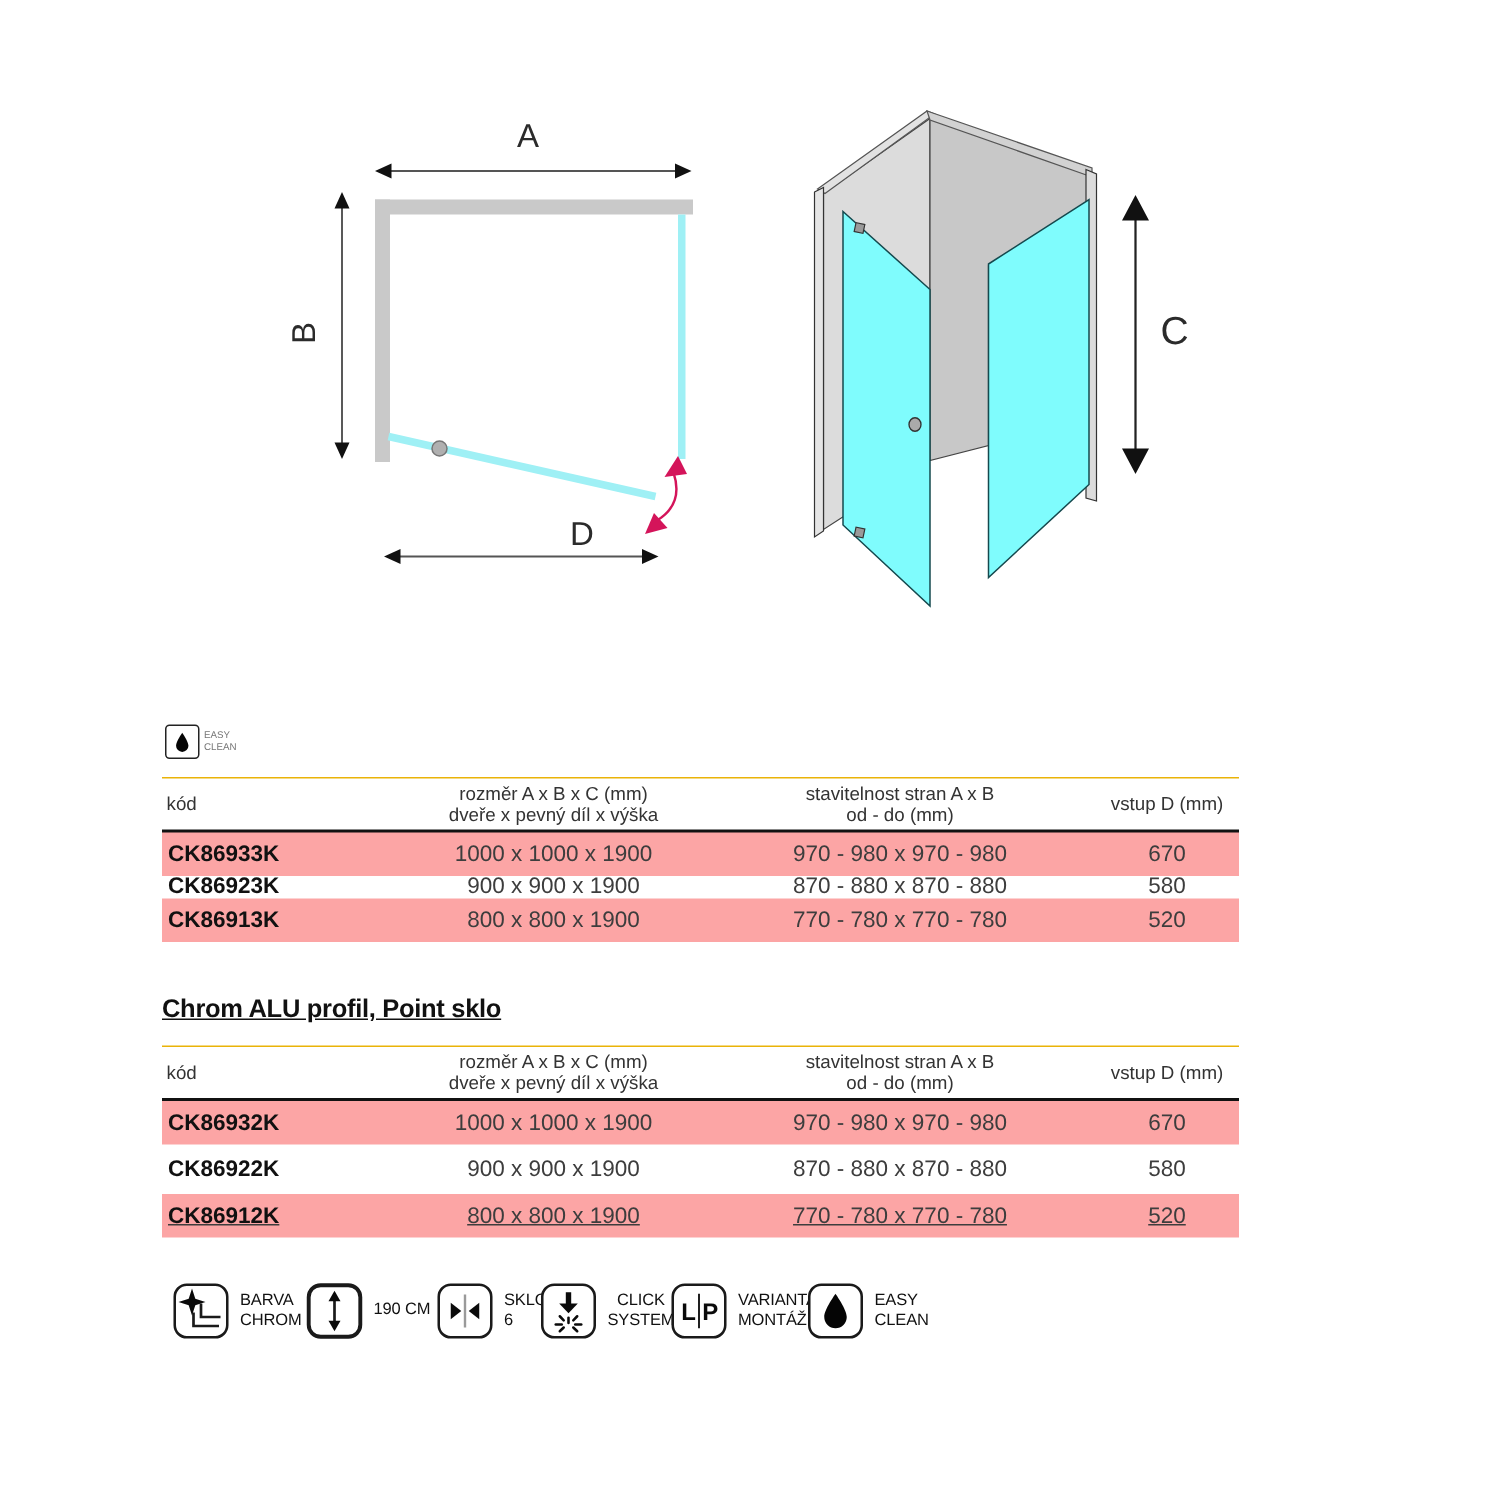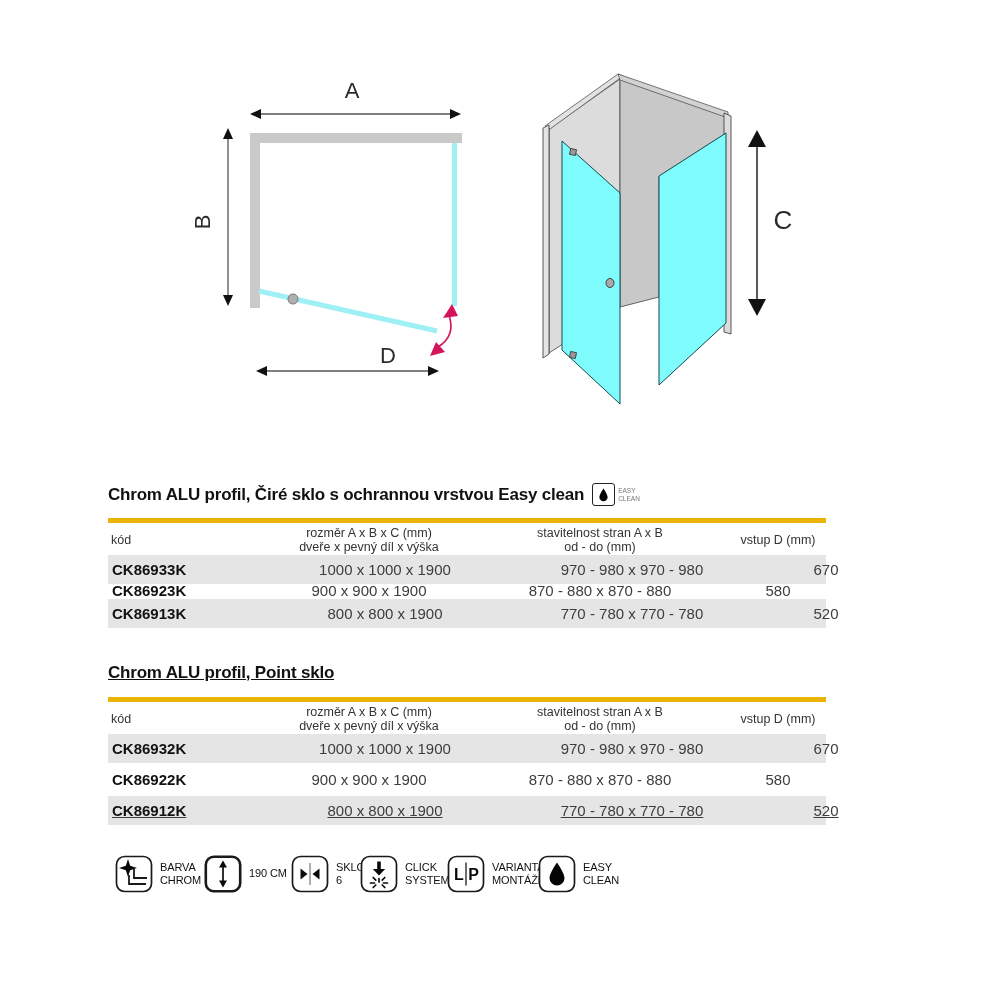--- a/index.html
+++ b/index.html
@@ -14,32 +14,32 @@
     position:absolute;left:108px;width:720px;
     font-size:17px;font-weight:bold;color:#111;letter-spacing:-0.2px;
     display:flex;align-items:center;gap:6px;
   }
   .ec-badge{display:inline-flex;align-items:center;gap:3px;margin-left:2px;}
   .ec-badge .sq{width:21px;height:21px;border:1.2px solid #222;border-radius:3px;
     display:flex;align-items:center;justify-content:center;background:#fff;}
   .ec-badge .txt{font-size:6.5px;font-weight:normal;color:#777;line-height:1.15;letter-spacing:0;}
   .thead{
     position:absolute;left:108px;width:718px;height:34px;
-    border-top:5px solid #eab308;border-bottom:3px solid #111;
+    border-top:1px solid #eab308;border-bottom:3px solid #111;
     display:grid;grid-template-columns:160px 202px 260px 96px;
     font-size:12.5px;color:#333;line-height:1.15;
   }
   .thead .c{display:flex;flex-direction:column;justify-content:center;text-align:center;}
   .thead .c.left{text-align:left;align-items:flex-start;padding-left:3px;}
   .trow{
     position:absolute;left:108px;width:718px;height:29px;
     display:grid;grid-template-columns:160px 202px 260px 96px;
     align-items:center;font-size:15px;color:#3d3d3d;
   }
-  .trow.shade{background:#e5e5e5;gap:16px;}
+  .trow.shade{background:#fca5a5;}
   .trow .code{font-weight:bold;color:#111;padding-left:4px;text-align:left;}
   .trow .val{text-align:center;}
 
   
   .feature{position:absolute;top:855px;display:flex;align-items:center;gap:7px;height:38px;}
   .feature .lbl{font-size:11px;color:#111;line-height:1.2;letter-spacing:-0.1px;white-space:nowrap;}
   svg{display:block;}
 </style>
 </head>
 <body>
@@ -95,21 +95,20 @@
   <rect x="570" y="352" width="6" height="6" fill="#9a9a9a" stroke="#333" stroke-width="0.8" transform="rotate(12 573 355)"></rect>
   <ellipse cx="610" cy="283" rx="4" ry="4.5" fill="#aaa" stroke="#333" stroke-width="0.9"></ellipse>
 
   <line x1="757" y1="143" x2="757" y2="303" stroke="#222" stroke-width="1.5"></line>
   <polygon points="757,130 748,147 766,147" fill="#111"></polygon>
   <polygon points="757,316 748,299 766,299" fill="#111"></polygon>
   <text x="783" y="229" font-size="26" fill="#2b2b2b" text-anchor="middle">C</text>
 </svg>
 
 <div class="tbl-title" style="top:483px;">
-  <span>Chrom ALU profil, Čiré sklo s ochrannou vrstvou Easy clean</span>
   <span class="ec-badge">
     <span class="sq">
       <svg width="15" height="15" viewBox="0 0 20 20">
           <path d="M10,2 C10,2 4.5,10 4.5,13.5 a5.5,5.5 0 0 0 11,0 C15.5,10 10,2 10,2 Z" fill="#050505"></path>
         </svg>
     </span>
     <span class="txt">
       <div>EASY</div>
       <div>CLEAN</div>
     </span>
@@ -224,21 +223,21 @@
     <line x1="19" y1="8" x2="19" y2="30" stroke="#9a9a9a" stroke-width="1.6"></line>
     <polygon points="9.5,13.5 16.5,19 9.5,24.5" fill="#0a0a0a"></polygon>
     <polygon points="28.5,13.5 21.5,19 28.5,24.5" fill="#0a0a0a"></polygon>
   </svg>
   <div class="lbl">
     <div>SKLO</div>
       <div>6</div>
   </div>
 </div>
 
-<div class="feature" style="left:360px;">
+<div class="feature" style="left:360px;text-align:center;">
   <svg width="38" height="38" viewBox="0 0 38 38">
     <rect x="1.5" y="1.5" width="35" height="35" rx="8" fill="#fff" stroke="#1a1a1a" stroke-width="1.7"></rect>
     <rect x="17.2" y="6.5" width="3.6" height="8" fill="#0a0a0a"></rect>
     <polygon points="19,20.5 12.8,14 25.2,14" fill="#0a0a0a"></polygon>
     <g stroke="#0a0a0a" stroke-width="1.7" stroke-linecap="round">
       <line x1="19" y1="23.5" x2="19" y2="27"></line>
       <line x1="13.2" y1="22.5" x2="15.8" y2="25.2"></line>
       <line x1="24.8" y1="22.5" x2="22.2" y2="25.2"></line>
       <line x1="10.5" y1="28" x2="14.5" y2="28"></line>
       <line x1="23.5" y1="28" x2="27.5" y2="28"></line>

